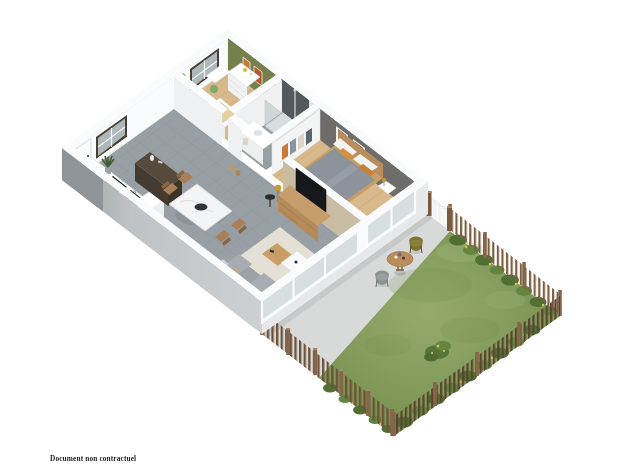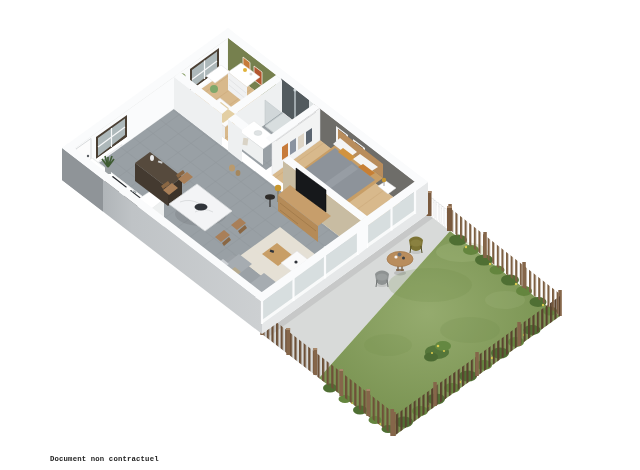--- a/index.html
+++ b/index.html
@@ -1,17 +1,17 @@
 <!DOCTYPE html>
 <html style="--background: #ffffff; --caption_color: #222222; --wall_white: #fafbfc; --wall_face_light: #eef0f1; --wall_face_mid: #c2c6c9; --wall_face_dark: #8f9498; --wall_se_face: #e6e8e9; --accent_green: #76804e; --accent_gray: #6e6d69; --accent_tan: #c8bca2; --tile: #99a0a5; --tile_line: #8b9297; --wood: #d8b98c; --wood_line: #c7a474; --wood_dark: #b98d5c; --terrace: #d8dad9; --lawn_light: #95ab6e; --lawn_dark: #6f8a47; --lawn_mid: #849e59; --hedge: #4f6f33; --hedge_light: #64853e; --flower: #d9c94f; --fence_sw: #6e5138; --fence_ne: #7d5f42; --fence_se: #5a432f; --post: #85664a; --post_top: #a8886a; --glass: #c7d4d6; --frame_dark: #4a3f33; --sofa: #9ba1a6; --sofa_dark: #8d9399; --rug: #e9e4d7; --marble: #f3f4f6; --walnut: #564a3d; --walnut_dark: #443a30; --tv: #16181b; --duvet: #8d939a; --pillow: #f4f4f4; --pillow_orange: #d1933f; --gold: #c8972f;"><head>
 <meta charset="utf-8">
 <style>
   html,body{margin:0;padding:0;background:#fff;}
   .stage{position:relative;width:640px;height:470px;background:var(--background,#fff);overflow:hidden;
-         font-family:Liberation Mono, monospace;}
+         font-family:Liberation Serif, serif;}
   svg{display:block}
   
   .f-wall{fill:var(--wall_white)}
   .f-faceL{fill:var(--wall_face_light)}
   .f-faceD{fill:var(--wall_face_dark)}
   .f-faceSE{fill:var(--wall_se_face)}
   .f-green{fill:var(--accent_green)}
   .f-gray{fill:var(--accent_gray)}
   .f-tan{fill:var(--accent_tan)}
   .f-tile{fill:var(--tile)}

